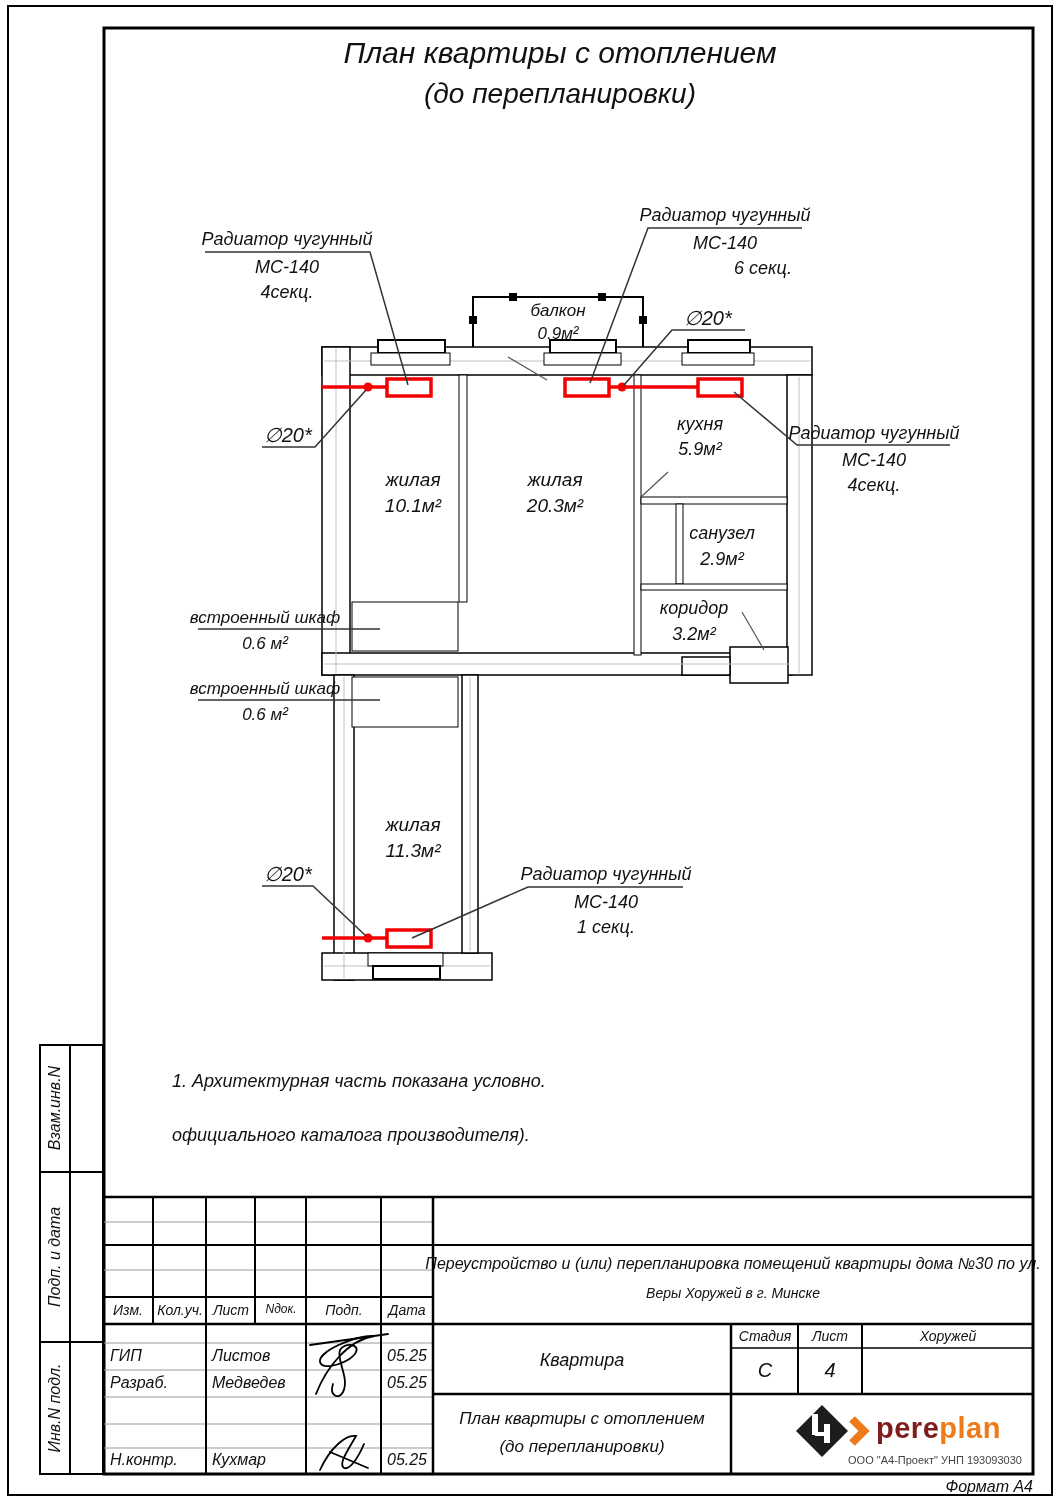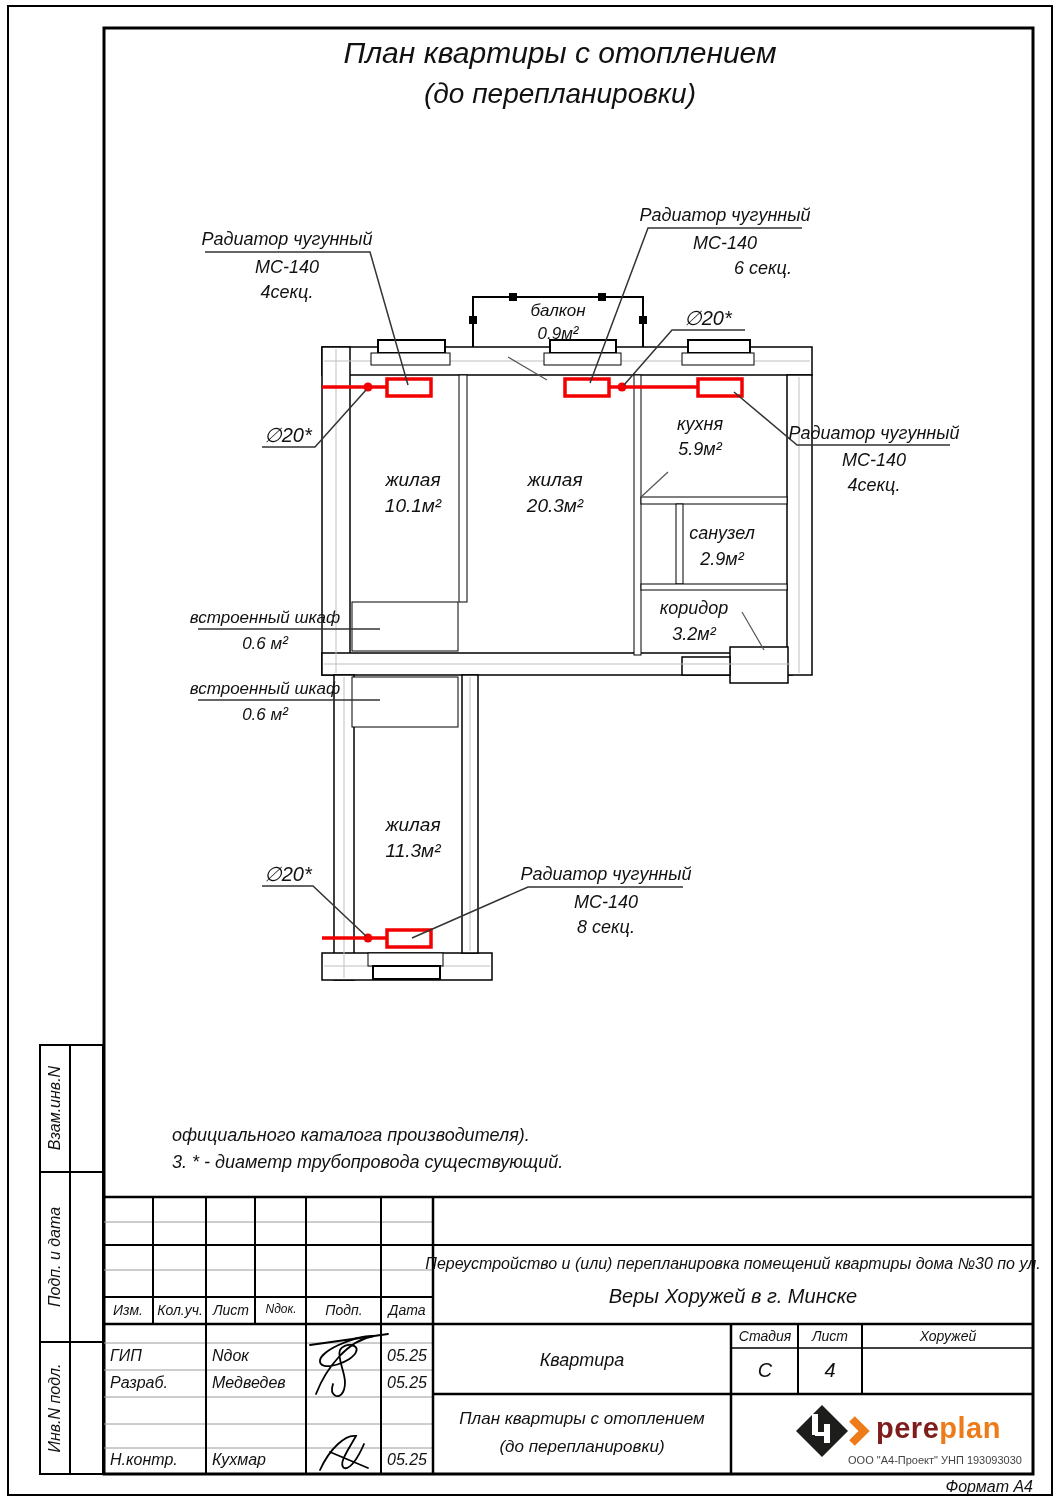--- a/index.html
+++ b/index.html
@@ -164,21 +164,21 @@
   <div class="t ct" style="left:725px;top:206px;font-size:18px">Радиатор чугунный</div>
   <div class="t ct" style="left:725px;top:234px;font-size:18px">МС-140</div>
   <div class="t ct" style="left:763px;top:259px;font-size:18px">6 секц.</div>
 
   <div class="t ct" style="left:874px;top:424px;font-size:18px">Радиатор чугунный</div>
   <div class="t ct" style="left:874px;top:451px;font-size:18px">МС-140</div>
   <div class="t ct" style="left:874px;top:476px;font-size:18px">4секц.</div>
 
   <div class="t ct" style="left:606px;top:865px;font-size:18px">Радиатор чугунный</div>
   <div class="t ct" style="left:606px;top:893px;font-size:18px">МС-140</div>
-  <div class="t ct" style="left:606px;top:918px;font-size:18px">8 секц.</div>
+  <div class="t ct" style="left:606px;top:918px;font-size:18px">1 секц.</div>
 
   <div class="t ct" style="left:708px;top:308px;font-size:20px">∅20*</div>
   <div class="t ct" style="left:288px;top:425px;font-size:20px">∅20*</div>
   <div class="t ct" style="left:288px;top:864px;font-size:20px">∅20*</div>
 
   <div class="t ct" style="left:265px;top:609px;font-size:17px">встроенный шкаф</div>
   <div class="t ct" style="left:265px;top:635px;font-size:17px">0.6 м²</div>
   <div class="t ct" style="left:265px;top:680px;font-size:17px">встроенный шкаф</div>
   <div class="t ct" style="left:265px;top:706px;font-size:17px">0.6 м²</div>
 
@@ -196,48 +196,48 @@
 
   <div class="t ct" style="left:722px;top:524px;font-size:18px">санузел</div>
   <div class="t ct" style="left:722px;top:550px;font-size:18px">2.9м²</div>
 
   <div class="t ct" style="left:694px;top:599px;font-size:18px">коридор</div>
   <div class="t ct" style="left:694px;top:625px;font-size:18px">3.2м²</div>
 
   <div class="t ct" style="left:413px;top:815px;font-size:19px">жилая</div>
   <div class="t ct" style="left:413px;top:841px;font-size:19px">11.3м²</div>
 
+  <div class="t" style="left:172px;top:1072px;font-size:18px">1. Архитектурная часть показана условно.</div>
   <div class="t" style="left:172px;top:1126px;font-size:18px">официального каталога производителя).</div>
-  <div class="t" style="left:172px;top:1153px;font-size:18px">3. * - диаметр трубопровода существующий.</div>
 
   <div class="vbox" style="left:-20px;top:1098px">Взам.инв.N</div>
   <div class="vbox" style="left:-20px;top:1247px">Подп. и дата</div>
   <div class="vbox" style="left:-20px;top:1398px">Инв.N подл.</div>
 
   <div class="t ct" style="left:128px;top:1303px;font-size:14px">Изм.</div>
   <div class="t ct" style="left:180px;top:1303px;font-size:14px">Кол.уч.</div>
   <div class="t ct" style="left:231px;top:1303px;font-size:14px">Лист</div>
   <div class="t ct" style="left:281px;top:1303px;font-size:12px">Nдок.</div>
   <div class="t ct" style="left:344px;top:1303px;font-size:14px">Подп.</div>
   <div class="t ct" style="left:407px;top:1303px;font-size:14px">Дата</div>
 
   <div class="t" style="left:110px;top:1348px;font-size:16px">ГИП</div>
-  <div class="t" style="left:212px;top:1348px;font-size:16px">Nдок</div>
+  <div class="t" style="left:212px;top:1348px;font-size:16px">Листов</div>
   <div class="t ct" style="left:407px;top:1348px;font-size:16px">05.25</div>
 
   <div class="t" style="left:110px;top:1375px;font-size:16px">Разраб.</div>
   <div class="t" style="left:212px;top:1375px;font-size:16px">Медведев</div>
   <div class="t ct" style="left:407px;top:1375px;font-size:16px">05.25</div>
 
   <div class="t" style="left:110px;top:1452px;font-size:16px">Н.контр.</div>
   <div class="t" style="left:212px;top:1452px;font-size:16px">Кухмар</div>
   <div class="t ct" style="left:407px;top:1452px;font-size:16px">05.25</div>
 
   <div class="t ct" style="left:733px;top:1256px;font-size:16px">Переустройство и (или) перепланировка помещений квартиры дома №30 по ул.</div>
-  <div class="t ct" style="left:733px;top:1286px;font-size:20px">Веры Хоружей в г. Минске</div>
+  <div class="t ct" style="left:733px;top:1286px;font-size:14px">Веры Хоружей в г. Минске</div>
   <div class="t ct" style="left:582px;top:1351px;font-size:18px">Квартира</div>
 
   <div class="t ct" style="left:765px;top:1329px;font-size:14px">Стадия</div>
   <div class="t ct" style="left:830px;top:1329px;font-size:14px">Лист</div>
   <div class="t ct" style="left:948px;top:1329px;font-size:14px">Хоружей</div>
   <div class="t ct" style="left:765px;top:1360px;font-size:20px">С</div>
   <div class="t ct" style="left:830px;top:1360px;font-size:20px">4</div>
   <div class="t ct" style="left:948px;top:1360px;font-size:20px"></div>
 
   <div class="t ct" style="left:582px;top:1410px;font-size:17px">План квартиры с отоплением</div>

